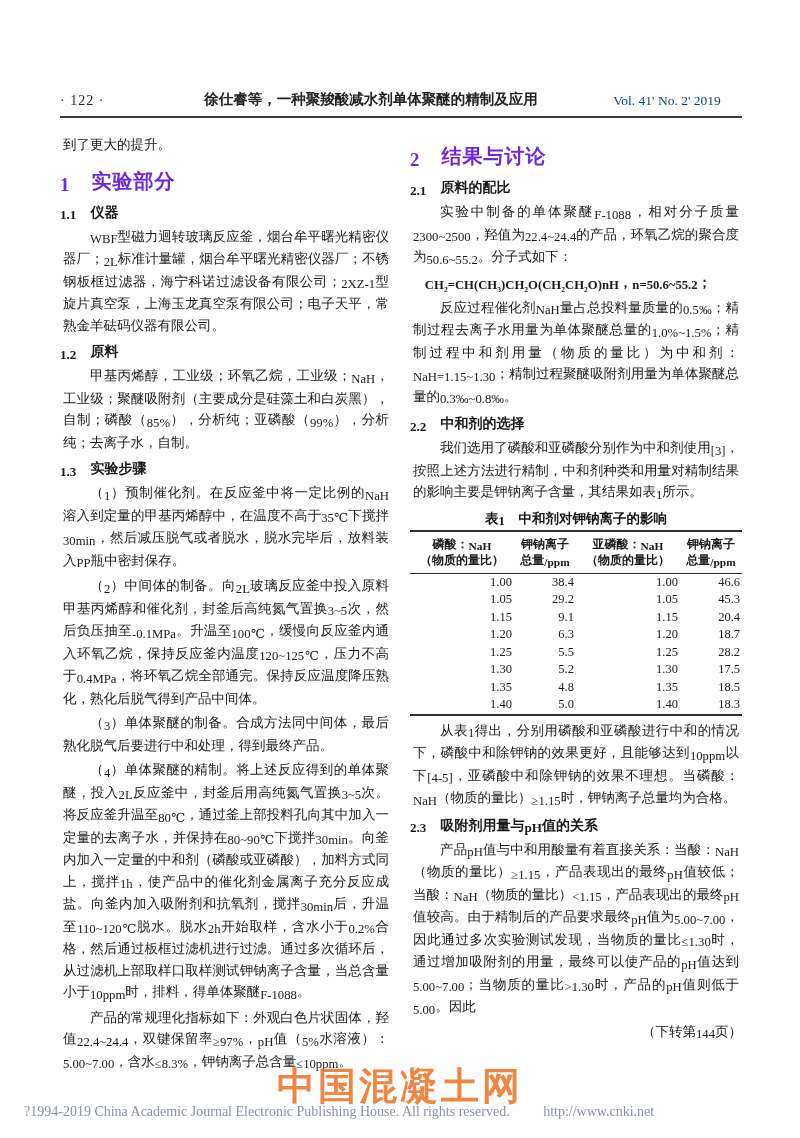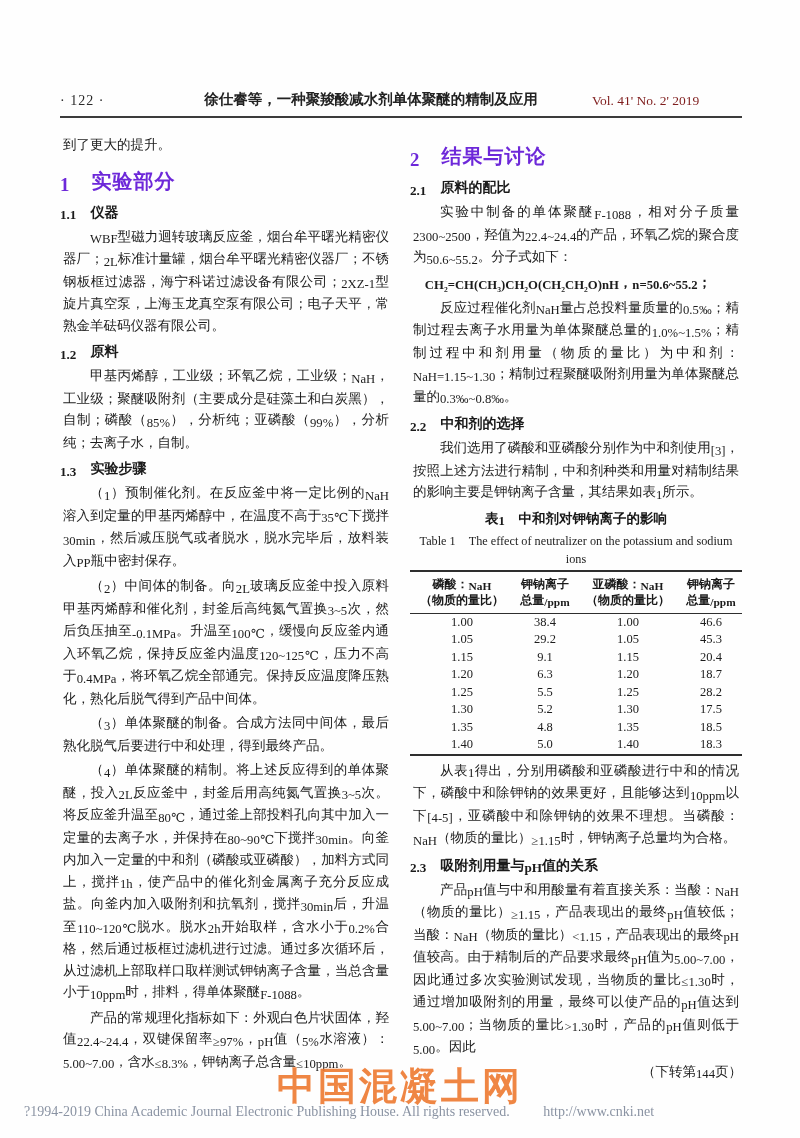--- a/index.html
+++ b/index.html
@@ -8,21 +8,21 @@
     background:#fefefe;overflow:hidden;
     font-family:"Liberation Serif","DejaVu Serif",serif;
     color:#1e1e1e;
   }
   .content{position:absolute;top:90px;left:60px;right:58px;}
   
   .hdr{display:flex;align-items:flex-end;border-bottom:2px solid #3c3c3c;padding-bottom:7px;}
   .hdr .pgnum{width:90px;font-size:14px;letter-spacing:1px;color:#2a2a2a;}
   .hdr .rtitle{flex:1;text-align:center;font-family:"Liberation Sans","DejaVu Sans",sans-serif;
     font-weight:700;font-size:14.5px;color:#222;}
-  .hdr .issue{width:150px;text-align:left;font-size:13.5px;color:#7f1d1d;}
+  .hdr .issue{width:150px;text-align:center;font-size:13.5px;color:#0c4a6e;}
   
   .columns{display:flex;gap:18px;margin-top:13px;}
   .col{flex:1;min-width:0;}
   
   .para{margin:3px;font-size:13.5px;line-height:21.5px;text-align:justify;text-indent:2em;color:#1b1b1b;}
   .para.noindent{text-indent:0;}
   .h1{margin:12px 0 9px 0;font-family:"Liberation Sans","DejaVu Sans",sans-serif;
     font-weight:700;font-size:20px;color:#6d28d9;letter-spacing:1px;}
   .h2{margin:7px 0 4px 0;font-family:"Liberation Sans","DejaVu Sans",sans-serif;
     font-weight:700;font-size:14px;color:#1a1a1a;}
@@ -33,21 +33,21 @@
   .note{margin:2px 0 0 0;text-align:right;font-size:13.5px;line-height:20px;color:#1b1b1b;}
   
   .lat{font-family:"Liberation Serif","DejaVu Serif",serif;font-size:0.94em;position:relative;top:2.5px;}
   .h1 .lat{top:3px;}
   
   table.dtable{width:100%;border-collapse:collapse;margin:2px 0 4px 0;
     border-top:2px solid #2e2e2e;border-bottom:2px solid #2e2e2e;}
   table.dtable th{font-family:"Liberation Sans","DejaVu Sans",sans-serif;font-weight:600;
     font-size:12px;line-height:16px;padding:4px 1px 5px 1px;border-bottom:1.5px solid #2e2e2e;
     text-align:center;color:#1a1a1a;white-space:nowrap;}
-  table.dtable td{font-size:12.5px;line-height:17.5px;padding:0 2px;text-align:center;color:#1c1c1c;}
+  table.dtable td{font-size:12.5px;line-height:17.5px;padding:0 2px;text-align:right;color:#1c1c1c;}
   table.dtable th .lat{top:2px;font-size:0.95em;}
   
   .watermark{position:absolute;left:50%;bottom:26px;transform:translateX(-50%);
     font-family:"Liberation Sans","DejaVu Sans",sans-serif;font-weight:600;
     font-size:38px;letter-spacing:3px;color:#ee7c35;opacity:.92;white-space:nowrap;z-index:2;}
   .copyline{position:absolute;left:24px;bottom:18px;font-size:14px;color:#8a93a3;z-index:1;white-space:nowrap;}
   .copyline .url{margin-left:30px;}
 </style>
 </head>
 <body>
@@ -76,21 +76,20 @@
         </div>
       <div class="col" id="col-right">
           <div class="h1"><span class="lat">2</span>　结果与讨论</div>
           <div class="h2"><span class="lat">2.1</span>　原料的配比</div>
           <p class="para">实验中制备的单体聚醚<span class="lat">F-1088</span>，相对分子质量<span class="lat">2300~2500</span>，羟值为<span class="lat">22.4~24.4</span>的产品，环氧乙烷的聚合度为<span class="lat">50.6~55.2</span>。分子式如下：</p>
           <div class="formula"><span class="lat">CH₂=CH(CH₃)CH₂O(CH₂CH₂O)nH</span>，<span class="lat">n=50.6~55.2</span>；</div>
           <p class="para">反应过程催化剂<span class="lat">NaH</span>量占总投料量质量的<span class="lat">0.5‰</span>；精制过程去离子水用量为单体聚醚总量的<span class="lat">1.0%~1.5%</span>；精制过程中和剂用量（物质的量比）为中和剂：<span class="lat">NaH=1.15~1.30</span>；精制过程聚醚吸附剂用量为单体聚醚总量的<span class="lat">0.3‰~0.8‰</span>。</p>
           <div class="h2"><span class="lat">2.2</span>　中和剂的选择</div>
           <p class="para">我们选用了磷酸和亚磷酸分别作为中和剂使用<span class="lat">[3]</span>，按照上述方法进行精制，中和剂种类和用量对精制结果的影响主要是钾钠离子含量，其结果如表<span class="lat">1</span>所示。</p>
           <div class="cap-zh">表<span class="lat">1</span>　中和剂对钾钠离子的影响</div>
-          <div class="cap-en"><span class="lat">Table 1</span>　<span class="lat">The effect of neutralizer on the potassium and sodium ions</span></div>
           <table class="dtable">
             <thead>
               <tr>
                 <th>磷酸：<span class="lat">NaH</span><br>（物质的量比）</th>
                 <th>钾钠离子<br>总量<span class="lat">/ppm</span></th>
                 <th>亚磷酸：<span class="lat">NaH</span><br>（物质的量比）</th>
                 <th>钾钠离子<br>总量<span class="lat">/ppm</span></th>
               </tr>
             </thead>
             <tbody>

